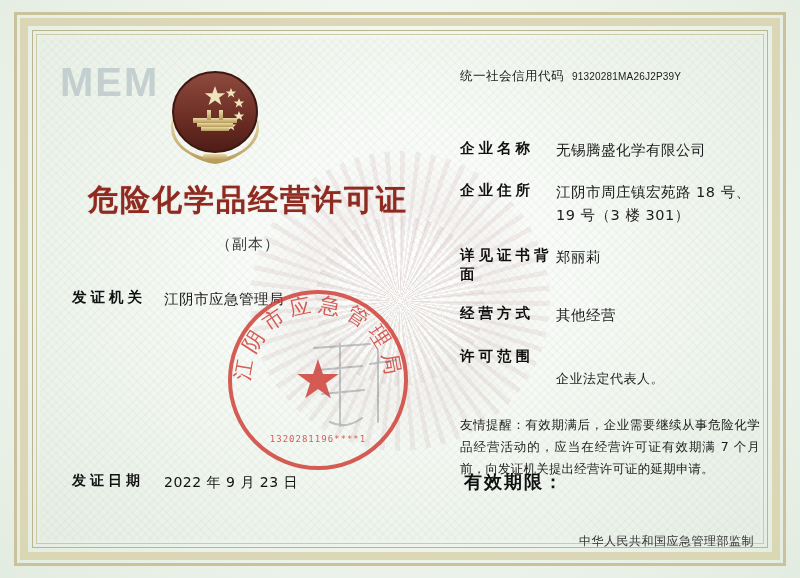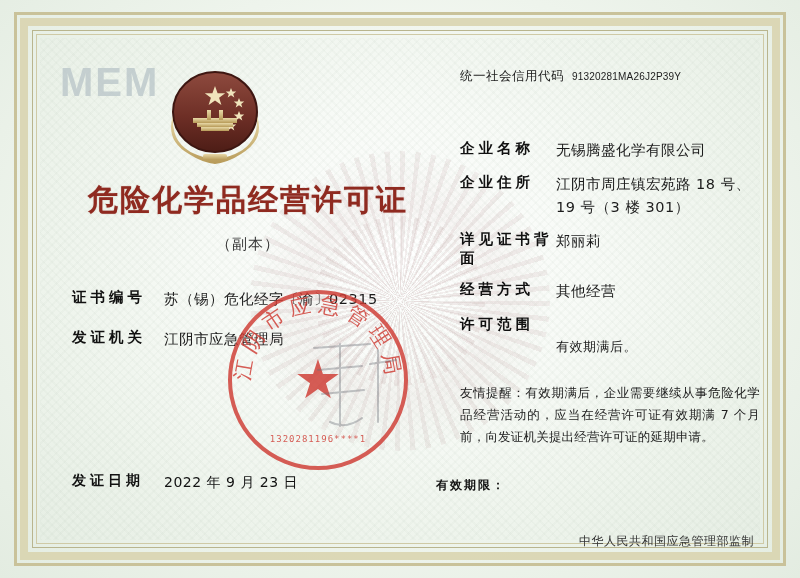--- a/index.html
+++ b/index.html
@@ -172,21 +172,21 @@
     display: flex;
     align-items: center;
     font-size: 12.5px;
     color: #1c1c1c;
     letter-spacing: 0.5px;
   }
   .usci-label { margin-right: 8px; white-space: nowrap; }
   .usci-value { font-family: Liberation Sans, sans-serif; font-size: 10px; letter-spacing: 0.2px;}
 
   .right-fields { margin-top: 54px; }
-  .right-fields .field-row { margin-top: 12px; }
+  .right-fields .field-row { margin-top: 20px; }
   .right-fields .field-label { width: 96px; flex: 0 0 96px; }
 
   .scope-note {
     margin-top: 4px;
     margin-left: 96px;
     font-size: 13px;
     color: #1c1c1c;
     letter-spacing: 0.5px;
   }
 
@@ -206,23 +206,23 @@
     bottom: 84px;
     display: flex;
     font-size: 14px;
     color: #111;
   }
   .issue-date .field-label { width: 92px; flex: 0 0 92px; letter-spacing: 4px; font-weight: bold; }
   .issue-date .field-value { letter-spacing: 0.5px; }
 
   .validity {
     position: absolute;
-    left: 436px;
+    left: 464px;
     bottom: 84px;
-    font-size: 12px;
+    font-size: 18px;
     color: #111;
     letter-spacing: 0.4px;
     display: flex;
   }
   .validity .field-label { font-weight: bold; letter-spacing: 2px; white-space: nowrap; }
 
   .footer-note {
     position: absolute;
     right: 46px;
     bottom: 28px;
@@ -327,24 +327,20 @@
       <rect x="48" y="88" width="24" height="6" rx="2" fill="url(#ggold)"></rect>
     </svg>
   </div>
 
   <div class="left-col">
     <div class="cert-title">危险化学品经营许可证</div>
     <div class="cert-subtitle">（副本）</div>
 
     <div class="left-fields">
       <div class="field-row">
-        <div class="field-label">证书编号</div>
-        <div class="field-value">苏（锡）危化经字〔渝〕02315</div>
-      </div>
-      <div class="field-row">
         <div class="field-label">发证机关</div>
         <div class="field-value">江阴市应急管理局</div>
       </div>
     </div>
   </div>
 
   <div class="right-col">
     <div class="usci-row">
       <span class="usci-label">统一社会信用代码</span>
       <span class="usci-value">91320281MA26J2P39Y</span>
@@ -364,21 +360,21 @@
         <div class="field-value">郑丽莉</div>
       </div>
       <div class="field-row">
         <div class="field-label">经营方式</div>
         <div class="field-value">其他经营</div>
       </div>
       <div class="field-row">
         <div class="field-label">许可范围</div>
         <div class="field-value"></div>
       </div>
-      <div class="scope-note">有效期满后。</div>
+      <div class="scope-note">企业法定代表人。</div>
 
       <div class="reminder">友情提醒：有效期满后，企业需要继续从事危险化学品经营活动的，应当在经营许可证有效期满 7 个月前，向发证机关提出经营许可证的延期申请。</div>
     </div>
   </div>
 
   <div class="seal">
     <div class="seal-ring"></div>
     <svg class="seal-text-svg" viewBox="0 0 180 180">
       <defs>
         <path id="sealArc" d="M 22 90 A 68 68 0 0 1 158 90"></path>

